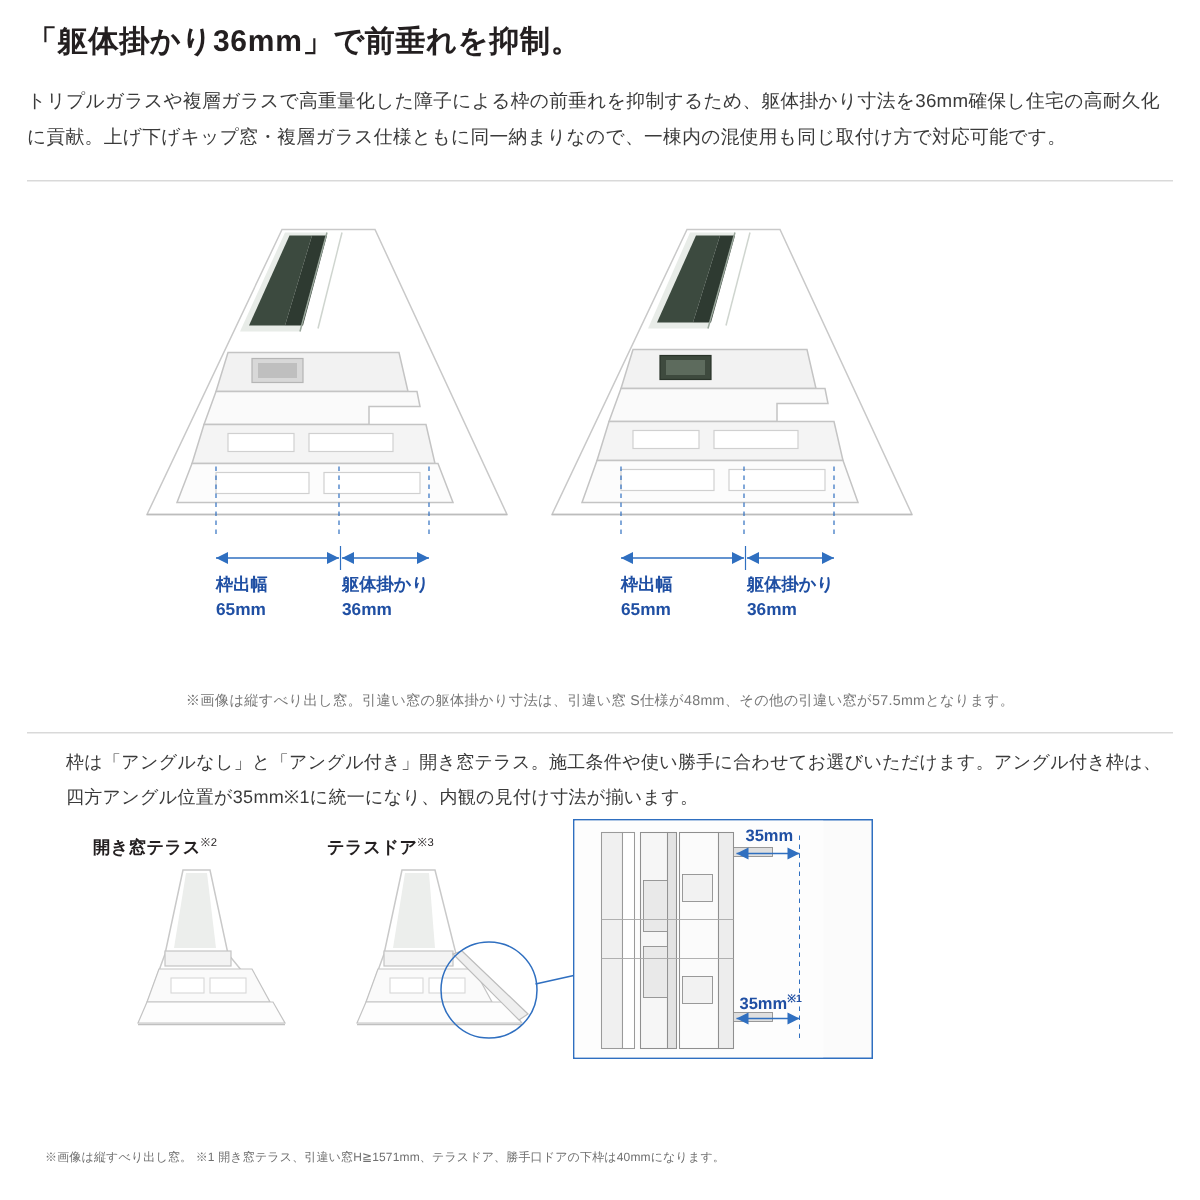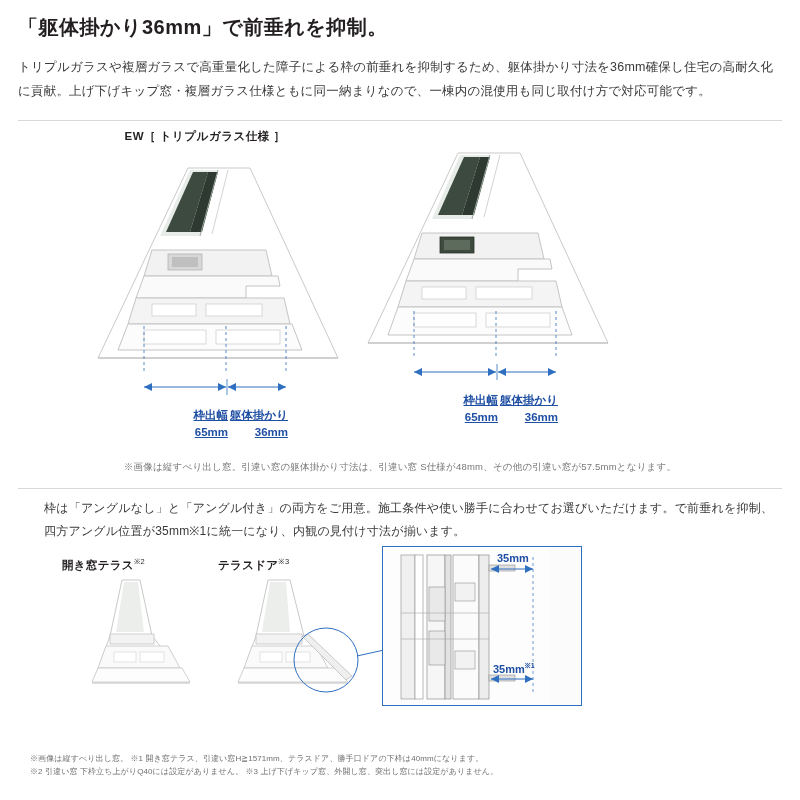--- a/index.html
+++ b/index.html
@@ -64,27 +64,26 @@
 
   
   .dims {
     position: relative;
     width: 260px;
     height: 72px;
     margin: 6px auto 0 auto;
   }
   .dim-col {
     position: absolute;
-    top: 28px;
-    text-align: right;
+    top: 18px;
+    text-align: left;
     color: #1f4fa3;
     font-size: 11.5px;
     font-weight: bold;
     line-height: 1.5;
-    text-decoration: underline;
   }
   .dim-line { position:absolute; top:0; left:0; width:260px; height:16px; }
 
   .note-small {
     font-size: 9.5px;
     color: #777;
     text-align: center;
     margin-top: 6px;
     letter-spacing: 0.2px;
   }
@@ -152,21 +151,20 @@
 
 <div class="sec1">
   <h1 class="headline">「躯体掛かり36mm」で前垂れを抑制。</h1>
   <p class="lede">トリプルガラスや複層ガラスで高重量化した障子による枠の前垂れを抑制するため、躯体掛かり寸法を36mm確保し住宅の高耐久化に貢献。上げ下げキップ窓・複層ガラス仕様ともに同一納まりなので、一棟内の混使用も同じ取付け方で対応可能です。</p>
   <div class="rule"></div>
 </div>
 
 <div class="diagram-row">
 
   <div class="panel" style="left:40px; width:330px;">
-    <div class="panel-label">EW［ トリプルガラス仕様 ］</div>
     <div class="panel-art">
       <svg class="wedge" viewBox="0 0 330 215">
 
         <polygon points="148,10 58,200 298,200 210,10" fill="#ffffff"></polygon>
         <polygon points="148,10 58,200 298,200 210,10" fill="none" stroke="#c9c9c9" stroke-width="1"></polygon>
 
         <polygon points="150,12 120,78 160,78 178,12" fill="#e8ece8"></polygon>
         <polygon points="153,14 126,74 150,74 168,14" fill="#3c4a3f"></polygon>
         <polygon points="168,14 150,74 162,74 178,14" fill="#2e3a31"></polygon>
 
@@ -262,21 +260,21 @@
   </div>
 </div>
 
 <div class="note-small" style="margin-top:2px;">※画像は縦すべり出し窓。引違い窓の躯体掛かり寸法は、引違い窓 S仕様が48mm、その他の引違い窓が57.5mmとなります。</div>
 
 <div style="padding:0 18px;">
   <div class="rule" style="margin-top:14px;"></div>
 </div>
 
 <div class="sec2">
-  <p class="body2">枠は「アングルなし」と「アングル付き」の両方をご用意。施工条件や使い勝手に合わせてお選びいただけます。で前垂れを抑制、四方アングル位置が35mm※1に統一になり、内観の見付け寸法が揃います。</p>
+  <p class="body2">枠は「アングルなし」と「アングル付き」開き窓テラス。施工条件や使い勝手に合わせてお選びいただけます。アングル付き枠は、四方アングル位置が35mm※1に統一になり、内観の見付け寸法が揃います。</p>
 </div>
 
 <div class="sec2-row">
 
   <div class="s2label" style="left:62px; top:2px;">
     <span>開き窓テラス</span><sup>※2</sup>
   </div>
   <div class="s2label" style="left:218px; top:2px;">
     <span>テラスドア</span><sup>※3</sup>
   </div>
@@ -342,14 +340,13 @@
       <span>35mm</span><sup></sup>
     </div>
     <div class="bluetxt" style="left:110px; top:114px;">
       <span>35mm</span><sup>※1</sup>
     </div>
   </div>
 </div>
 
 <div class="footnotes">
   <div>※画像は縦すべり出し窓。 ※1 開き窓テラス、引違い窓H≧1571mm、テラスドア、勝手口ドアの下枠は40mmになります。</div>
-  <div>※2 引違い窓 下枠立ち上がりQ40には設定がありません。 ※3 上げ下げキップ窓、外開し窓、突出し窓には設定がありません。</div>
 </div>
 
 </body></html>

